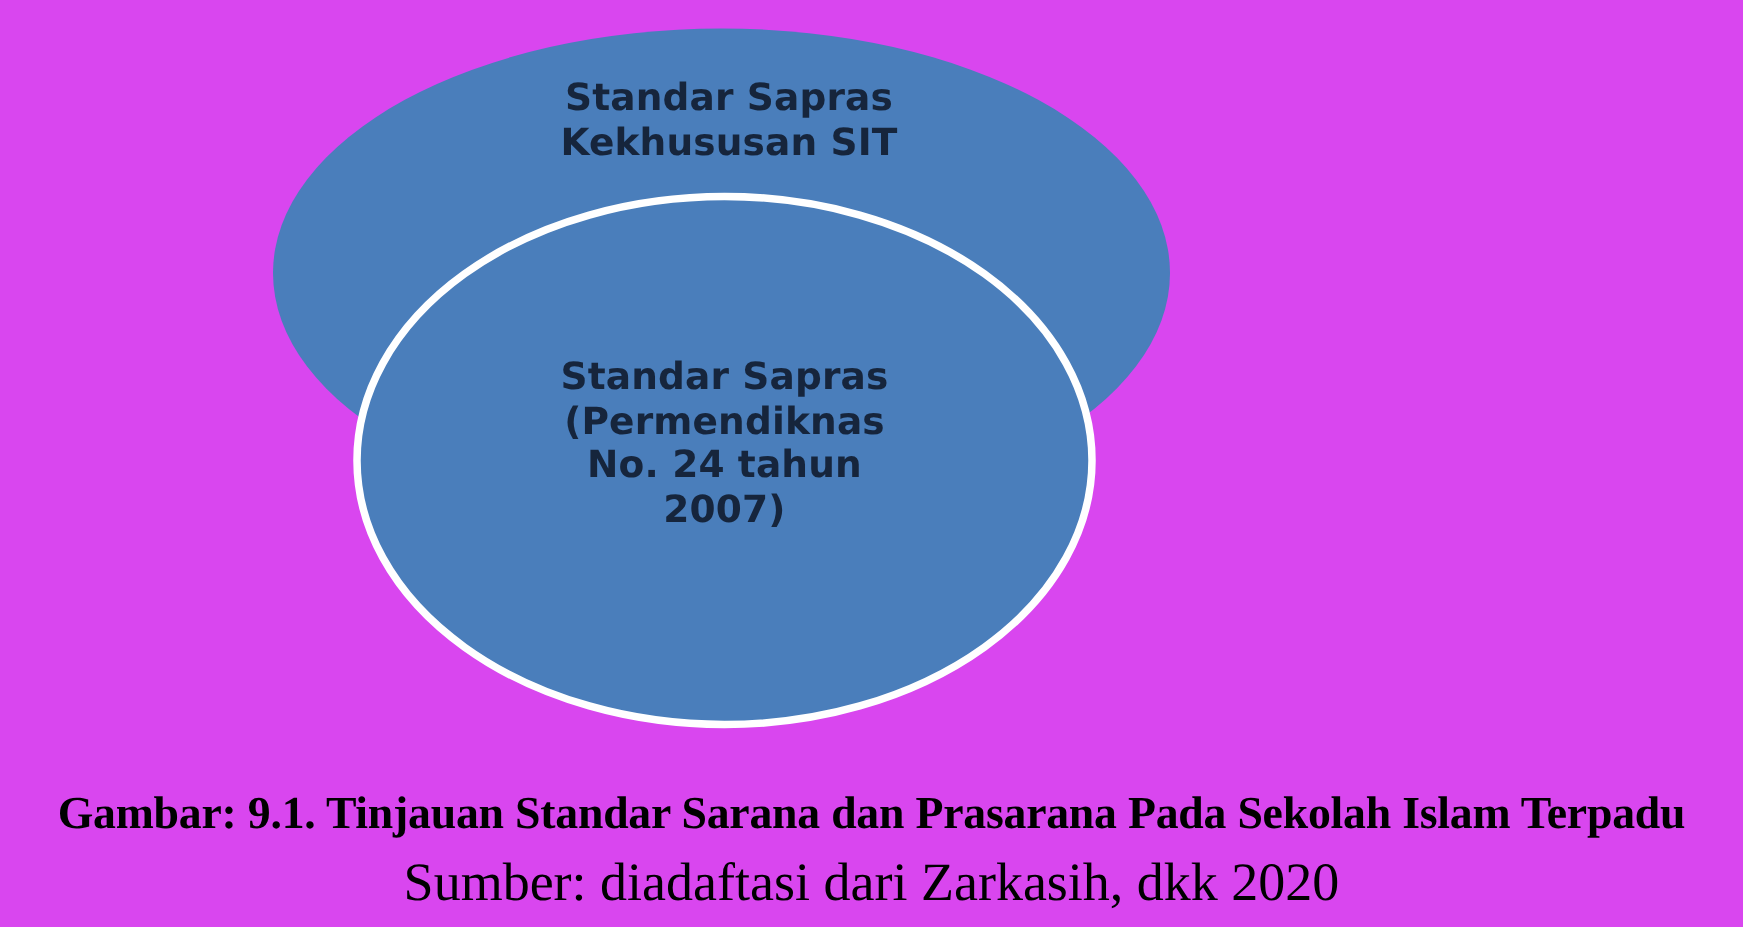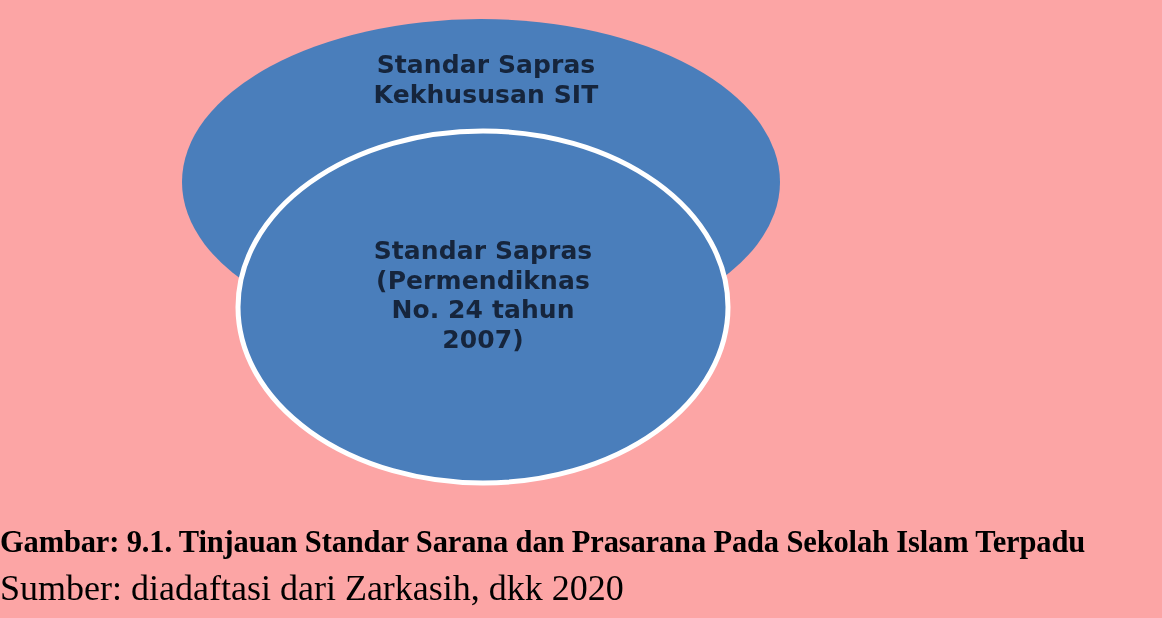--- a/index.html
+++ b/index.html
@@ -8,21 +8,21 @@
     padding: 0;
     background: #ffffff;
   }
   body {
     font-family: "Liberation Sans", sans-serif;
   }
   #page {
     position: relative;
     width: 1162px;
     height: 618px;
-    background: #fca5a5;
+    background: #d946ef;
     overflow: hidden;
   }
   #diagram-area {
     position: absolute;
     left: 0;
     top: 0;
     width: 1162px;
     height: 500px;
   }
   #venn-svg {
@@ -52,21 +52,21 @@
     left: 297px;
     top: 236px;
     width: 372px;
     font-size: 25px;
   }
   #caption-block {
     position: absolute;
     left: 0;
     top: 500px;
     width: 1162px;
-    text-align: left;
+    text-align: center;
     color: #000000;
   }
   #caption-title {
     font-family: "Liberation Serif", "DejaVu Serif", serif;
     font-weight: bold;
     font-size: 30.5px;
     line-height: 1.22;
     letter-spacing: -0.15px;
     white-space: nowrap;
     margin: 24px 0 0 0;

